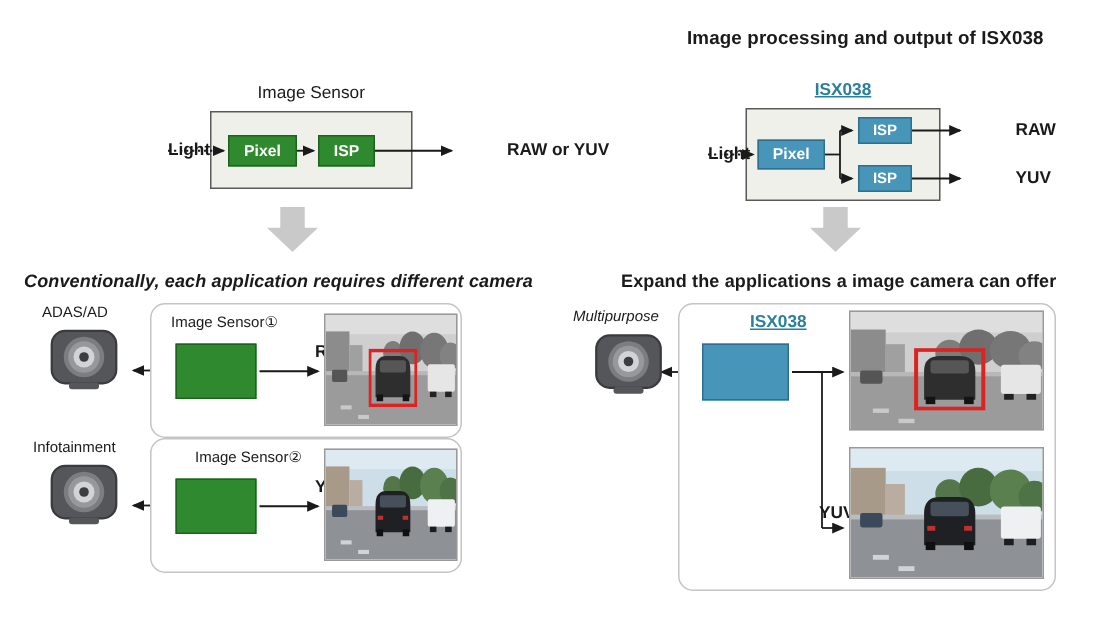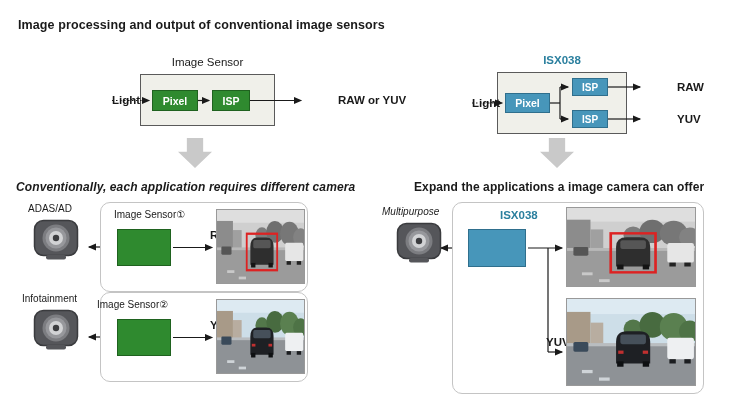--- a/index.html
+++ b/index.html
@@ -6,21 +6,21 @@
   html,body { background:#ffffff; }
   .canvas {
     position:relative; width:738px; height:416px; background:#fff;
     font-family:"Liberation Sans", sans-serif; color:#1a1a1a; overflow:hidden;
   }
   .abs { position:absolute; }
   .heading { font-size:12.5px; font-weight:bold; white-space:nowrap; letter-spacing:.1px; }
   .lbl { font-size:10px; white-space:nowrap; }
   .lbl-b { font-size:11.5px; font-weight:bold; white-space:nowrap;padding-left:32px; }
   .box-title { font-size:11.5px; text-align:center; white-space:nowrap; }
-  .teal { color:var(--teal,#2a7f9e); font-weight:bold; }
+  .teal { color:var(--teal,#2a7f9e); font-weight:bold;text-decoration:underline; }
   .gray-box { background:#f0f0ea; border:1px solid #5a5a5a; }
   .chip { color:#fff; font-weight:bold; font-size:10.5px; display:flex; align-items:center; justify-content:center; }
   .chip.green { background:var(--green,#2f8a2f); border:1px solid #1f621f; }
   .chip.blue  { background:var(--blue,#4796ba); border:1px solid #2f6f8d; }
   .card { background:#fff; border:1.5px solid #c4c4c4; border-radius:10px; }
   .sensor-rect.green { background:var(--green,#2f8a2f); border:1px solid #1f621f; }
   .sensor-rect.blue  { background:var(--blue,#4796ba); border:1px solid #2f6f8d; }
   .down-arrow {
     width:34px; height:30px; background:var(--arrow_gray,#c9c9c9);
     clip-path:polygon(26% 0,74% 0,74% 46%,100% 46%,50% 100%,0 46%,26% 46%);
@@ -126,21 +126,21 @@
       <path d="M100,337 L89,337" marker-end="url(#ah)"></path>
       <path d="M173,337.5 L212,337.5" marker-end="url(#ah)"></path>
 
       <path d="M452,248 L441,248" marker-end="url(#ah)"></path>
       <path d="M528,248 L562,248" marker-end="url(#ah)"></path>
       <path d="M548,248 L548,352"></path>
       <path d="M548,352 L562,352" marker-end="url(#ah)"></path>
     </g>
   </svg>
 
-  <div class="abs heading" style="left:18px; top:18px;">Image processing and output of conventional image sensors</div>
+  <div class="abs heading" style="left:458px; top:18px;">Image processing and output of ISX038</div>
 
   <div class="abs box-title" style="left:140px; top:56px; width:135px;">Image Sensor</div>
   <div class="abs lbl-b" style="left:80px; top:94px;">Light</div>
   <div class="abs chip green" style="left:152px; top:90px; width:46px; height:21px;">Pixel</div>
   <div class="abs chip green" style="left:212px; top:90px; width:38px; height:21px;">ISP</div>
   <div class="abs lbl-b" style="left:306px; top:94px;">RAW or YUV</div>
 
   <div class="abs box-title teal" style="left:497px; top:54px; width:130px;">ISX038</div>
   <div class="abs lbl-b" style="left:440px; top:97px;">Light</div>
   <div class="abs chip blue" style="left:505px; top:93px; width:45px; height:20px;">Pixel</div>
@@ -163,21 +163,21 @@
   <div class="abs sensor-rect green" style="left:117px; top:229px; width:54px; height:37px;"></div>
   <div class="abs lbl-b" style="left:178px; top:229px;">RAW</div>
   <svg class="abs photo" style="left:216px; top:209px;" width="89" height="75" viewBox="0 0 120 80" preserveAspectRatio="none">
       <use href="#scene-gray"></use>
     </svg>
 
   <div class="abs lbl" style="left:22px; top:293px;">Infotainment</div>
   <svg class="abs" style="left:33px; top:309px;" width="46" height="42">
       <use href="#cam"></use>
     </svg>
-  <div class="abs lbl" style="left:97px; top:299px;">Image Sensor②</div>
+  <div class="abs lbl" style="left:130px; top:299px;">Image Sensor②</div>
   <div class="abs sensor-rect green" style="left:117px; top:319px; width:54px; height:37px;"></div>
   <div class="abs lbl-b" style="left:178px; top:319px;">YUV</div>
   <svg class="abs photo" style="left:216px; top:299px;" width="89" height="75" viewBox="0 0 120 80" preserveAspectRatio="none">
       <use href="#scene-color"></use>
     </svg>
 
   <div class="abs lbl" style="left:382px; top:206px;font-style:italic;">Multipurpose</div>
   <svg class="abs" style="left:396px; top:222px;" width="46" height="42">
       <use href="#cam"></use>
     </svg>

